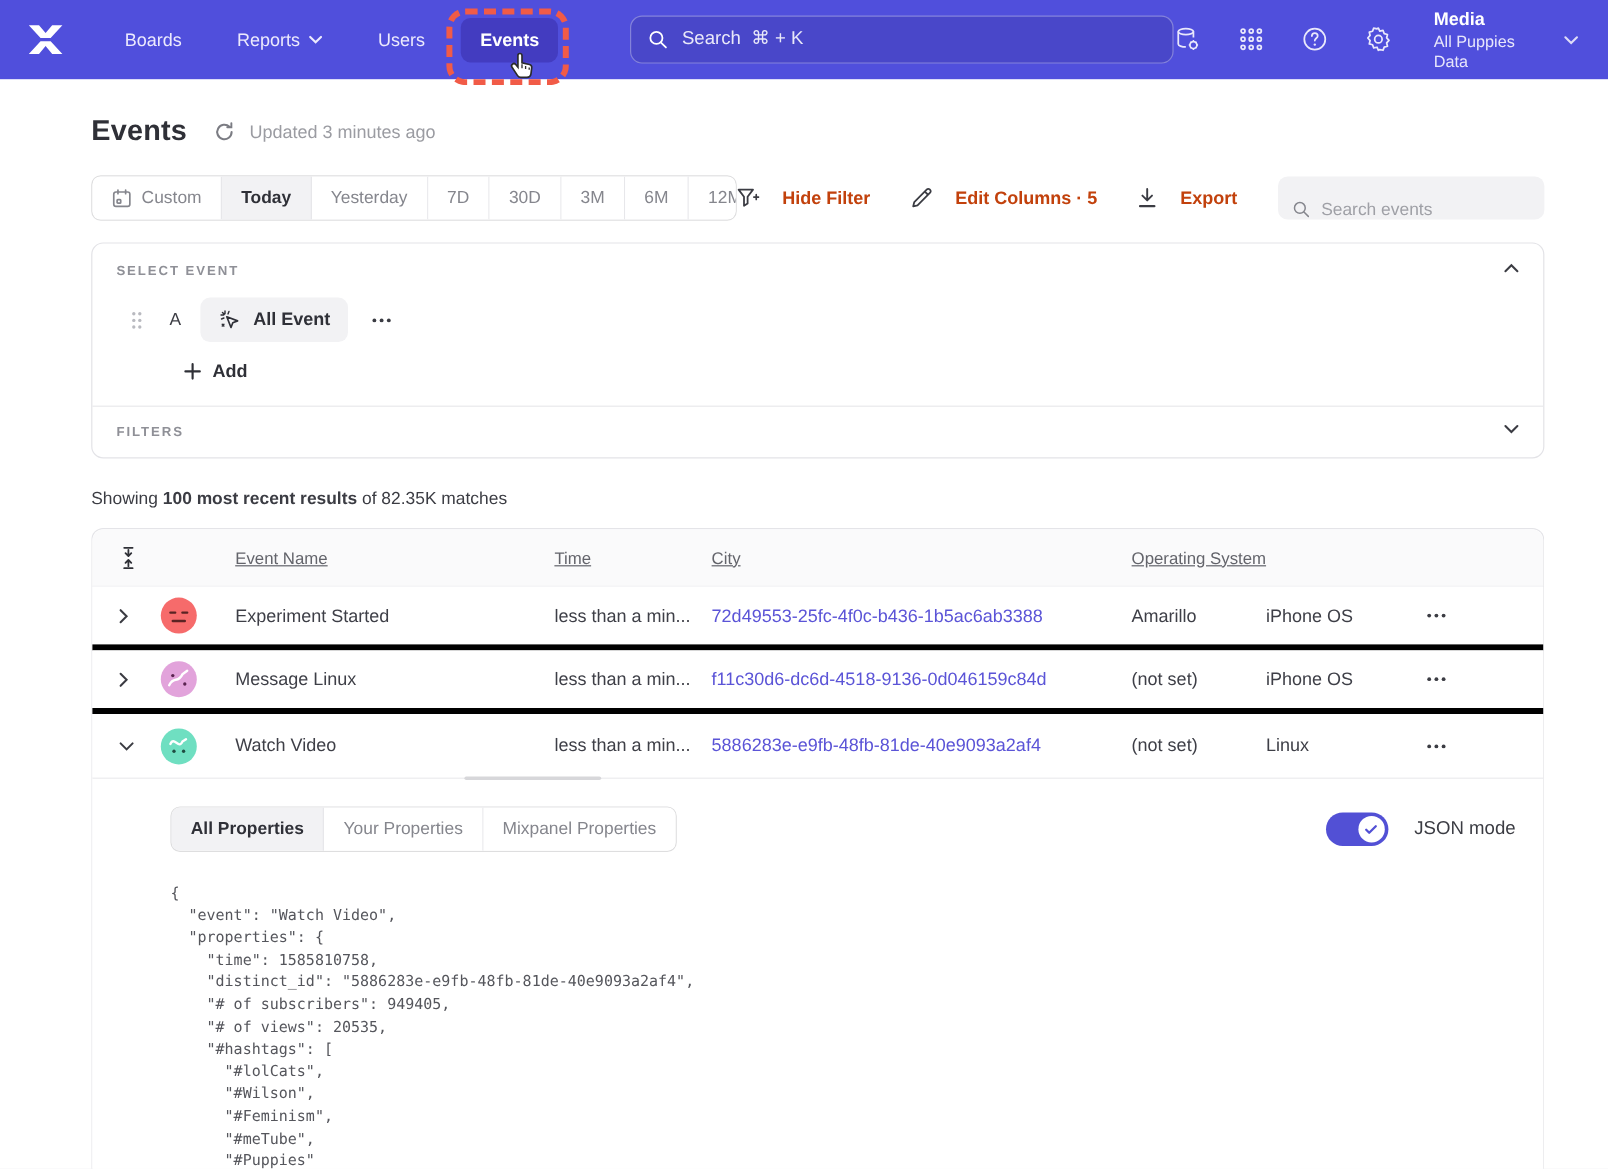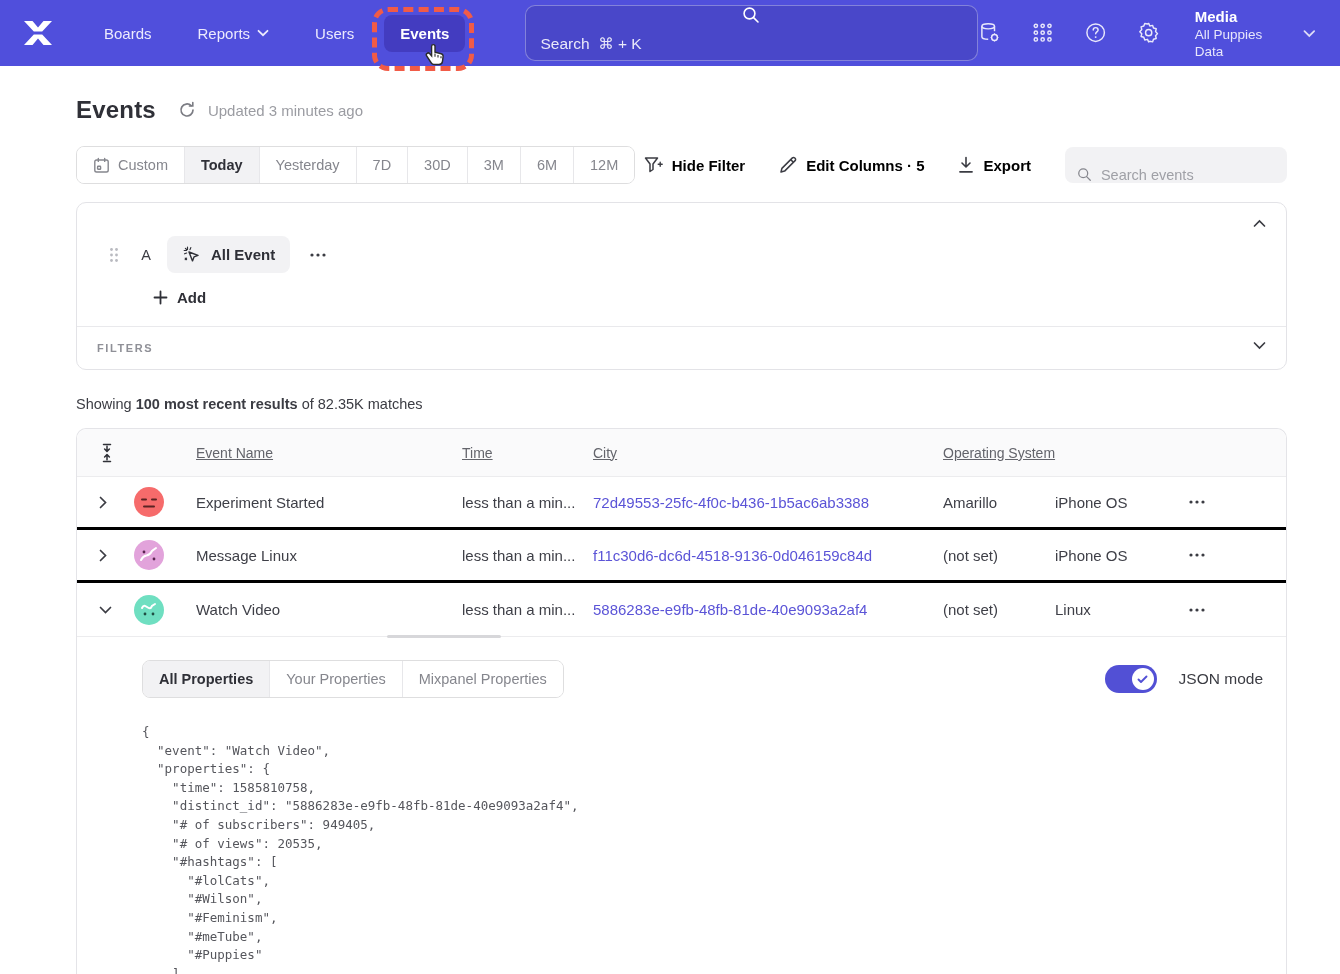--- a/index.html
+++ b/index.html
@@ -9,21 +9,21 @@
 
   
   .navbar { height:66px; background:#504fdc; display:flex; align-items:center; padding:0 24px 0 22px; position:relative; z-index:5; }
   .logo { width:32px; height:28px; margin-right:34px; flex:none; }
   .nav-items { display:flex; align-items:center; gap:14px; }
   .nav-link { color:#eceafd; font-size:15px; padding:10px 16px; border-radius:8px; display:flex; align-items:center; gap:7px; cursor:pointer; white-space:nowrap; }
   .nav-link.active { background:#433cc0; color:#fff; font-weight:bold; }
   .events-wrap { position:relative; }
   .annotation-box { position:absolute; left:-12px; top:-8px; width:102px; height:64px; border:5px dashed #f15b47; border-radius:16px; pointer-events:none; z-index:9; }
   .cursor-glyph { position:absolute; left:40px; top:28px; z-index:10; pointer-events:none; }
-  .nav-search { margin-left:60px; width:460px; height:56px; background:#4947c9; border:1px solid rgba(255,255,255,.32); border-radius:10px; display:flex; align-items:center; padding:0 14px; gap:11px;flex-direction:column; }
+  .nav-search { margin-left:60px; width:460px; height:40px; background:#4947c9; border:1px solid rgba(255,255,255,.32); border-radius:10px; display:flex; align-items:center; padding:0 14px; gap:11px; }
   .nav-search input { background:transparent; border:none; outline:none; color:#fff; font-size:15.5px; width:100%; font-family:"Liberation Sans",sans-serif; }
   .nav-search input::placeholder { color:rgba(255,255,255,.88); }
   .nav-right { margin-left:auto; display:flex; align-items:center; gap:30px; }
   .nav-icon { width:24px; height:24px; color:#e9e8fb; cursor:pointer; }
   .project-sel { display:flex; align-items:center; gap:12px; cursor:pointer; margin-left:4px; color:#fff; }
   .project-name { font-size:15px; font-weight:bold; line-height:19px; }
   .project-scope { font-size:13.5px; line-height:17px; color:#e7e6fb; }
 
   
   .page { padding:0 53px 0 76px; }
@@ -31,21 +31,21 @@
   .page-title { font-size:24px; font-weight:bold; color:#2f3037; letter-spacing:.2px; }
   .refresh-btn { margin-left:12px; color:#7b7c83; cursor:pointer; }
   .updated { font-size:15px; color:#9b9ca2; margin-left:2px; }
 
   .toolbar { display:flex; align-items:center; justify-content:space-between; margin-top:22px; }
   .seg { display:inline-flex; border:1px solid #dededf; border-radius:8px; overflow:hidden; background:#fff; }
   .seg-item { height:36px; display:flex; align-items:center; padding:0 16px; font-size:14.5px; color:#85868d; border-right:1px solid #e7e7ea; cursor:pointer; gap:8px; white-space:nowrap; background:#fff; }
   .seg-item:last-child { border-right:none; }
   .seg-item.active { background:#f2f2f4; color:#2f3037; font-weight:bold; }
   .toolbar-right { display:flex; align-items:center; gap:34px; }
-  .tool-btn { display:flex; align-items:center; gap:9px; font-size:15px; color:#000000; cursor:pointer; font-weight:bold; white-space:nowrap; }
+  .tool-btn { display:flex; align-items:center; gap:19px; font-size:15px; color:#c2410c; cursor:pointer; font-weight:bold; white-space:nowrap; }
   .tool-btn svg { color:#3b3c43; }
   .search-events { width:222px; height:36px; background:#f2f2f4; border-radius:8px; display:flex; align-items:flex-end; gap:9px; padding:0 12px; }
   .search-events input { background:transparent; border:none; outline:none; font-size:14.5px; color:#3b3c43; width:100%; font-family:"Liberation Sans",sans-serif; }
   .search-events input::placeholder { color:#9fa0a6; }
 
   
   .qpanel { margin-top:18px; border:1px solid #e3e3e7; border-radius:10px; }
   .qsection { padding:17px 20px 20px 20px; position:relative; }
   .qlabel { font-size:11px; letter-spacing:1.6px; color:#8f9097; font-weight:bold; }
   .collapse-btn { position:absolute; right:16px; top:12px; color:#3b3c43; cursor:pointer; padding:4px; }
@@ -61,21 +61,21 @@
   
   .results-line { margin-top:26px; font-size:14.5px; color:#3b3c43; }
   .results-line b { font-weight:bold; }
 
   
   .table { margin-top:16px; border:1px solid #e4e4e8; border-radius:10px 10px 0 0; border-bottom:none; }
   .trow { display:grid; grid-template-columns:44px 62px 266px 131px 350px 112px 147px 1fr; align-items:center; }
   .thead { height:48px; background:#fafafb; border-radius:10px 10px 0 0; border-bottom:1px solid #ececee; color:#63646b; font-size:14px;text-decoration:underline; }
   .th { padding-left:13px; white-space:nowrap; }
   .collapse-all { padding-left:24px; color:#2f3037; cursor:pointer; }
-  .tr { height:53px; border-bottom:3px solid #000000; background:#fff; font-size:15px; color:#3e3f47; }
+  .tr { height:53px; border-bottom:5px solid #000000; background:#fff; font-size:15px; color:#3e3f47; }
   .tr:last-of-type { border-bottom:none; }
   .td { padding-left:13px; white-space:nowrap; overflow:hidden; text-overflow:ellipsis; }
   .expander { padding-left:22px; color:#3b3c43; cursor:pointer; }
   .avatar { width:30px; height:30px; border-radius:50%; margin-left:13px; position:relative; }
   .id-link { color:#5b54d7; cursor:pointer; }
   .more-dots { letter-spacing:2px; font-weight:bold; color:#3b3c43; cursor:pointer; font-size:15px; }
 
   
   .details { border-top:1px solid #ececee; padding:23px 20px 40px 65px; position:relative; background:#fff; }
   .hscroll-thumb { position:absolute; top:-2px; left:310px; width:114px; height:3px; background:#d7d7da; border-radius:2px; }
@@ -253,20 +253,21 @@
             <circle cx="7.5" cy="7.5" r="5.4"></circle>
             <path d="M11.6 11.6 L16 16" stroke-linecap="round"></path>
           </svg>
         <input type="text" placeholder="Search events" style="">
       </div>
     </div>
   </div>
 
   <section class="qpanel">
     <div class="qsection">
+      <div class="qlabel">SELECT EVENT</div>
       <div class="collapse-btn">
         <svg width="13" height="9" viewBox="0 0 13 9" fill="none" stroke="currentColor" stroke-width="1.7" stroke-linecap="round">
             <path d="M1.5 7 L6.5 2 L11.5 7"></path>
           </svg>
       </div>
       <div class="event-row">
         <span class="drag-handle">
           <svg width="10" height="16" viewBox="0 0 10 16" fill="currentColor">
             <circle cx="2.5" cy="2.5" r="1.4"></circle>
               <circle cx="7.5" cy="2.5" r="1.4"></circle>

